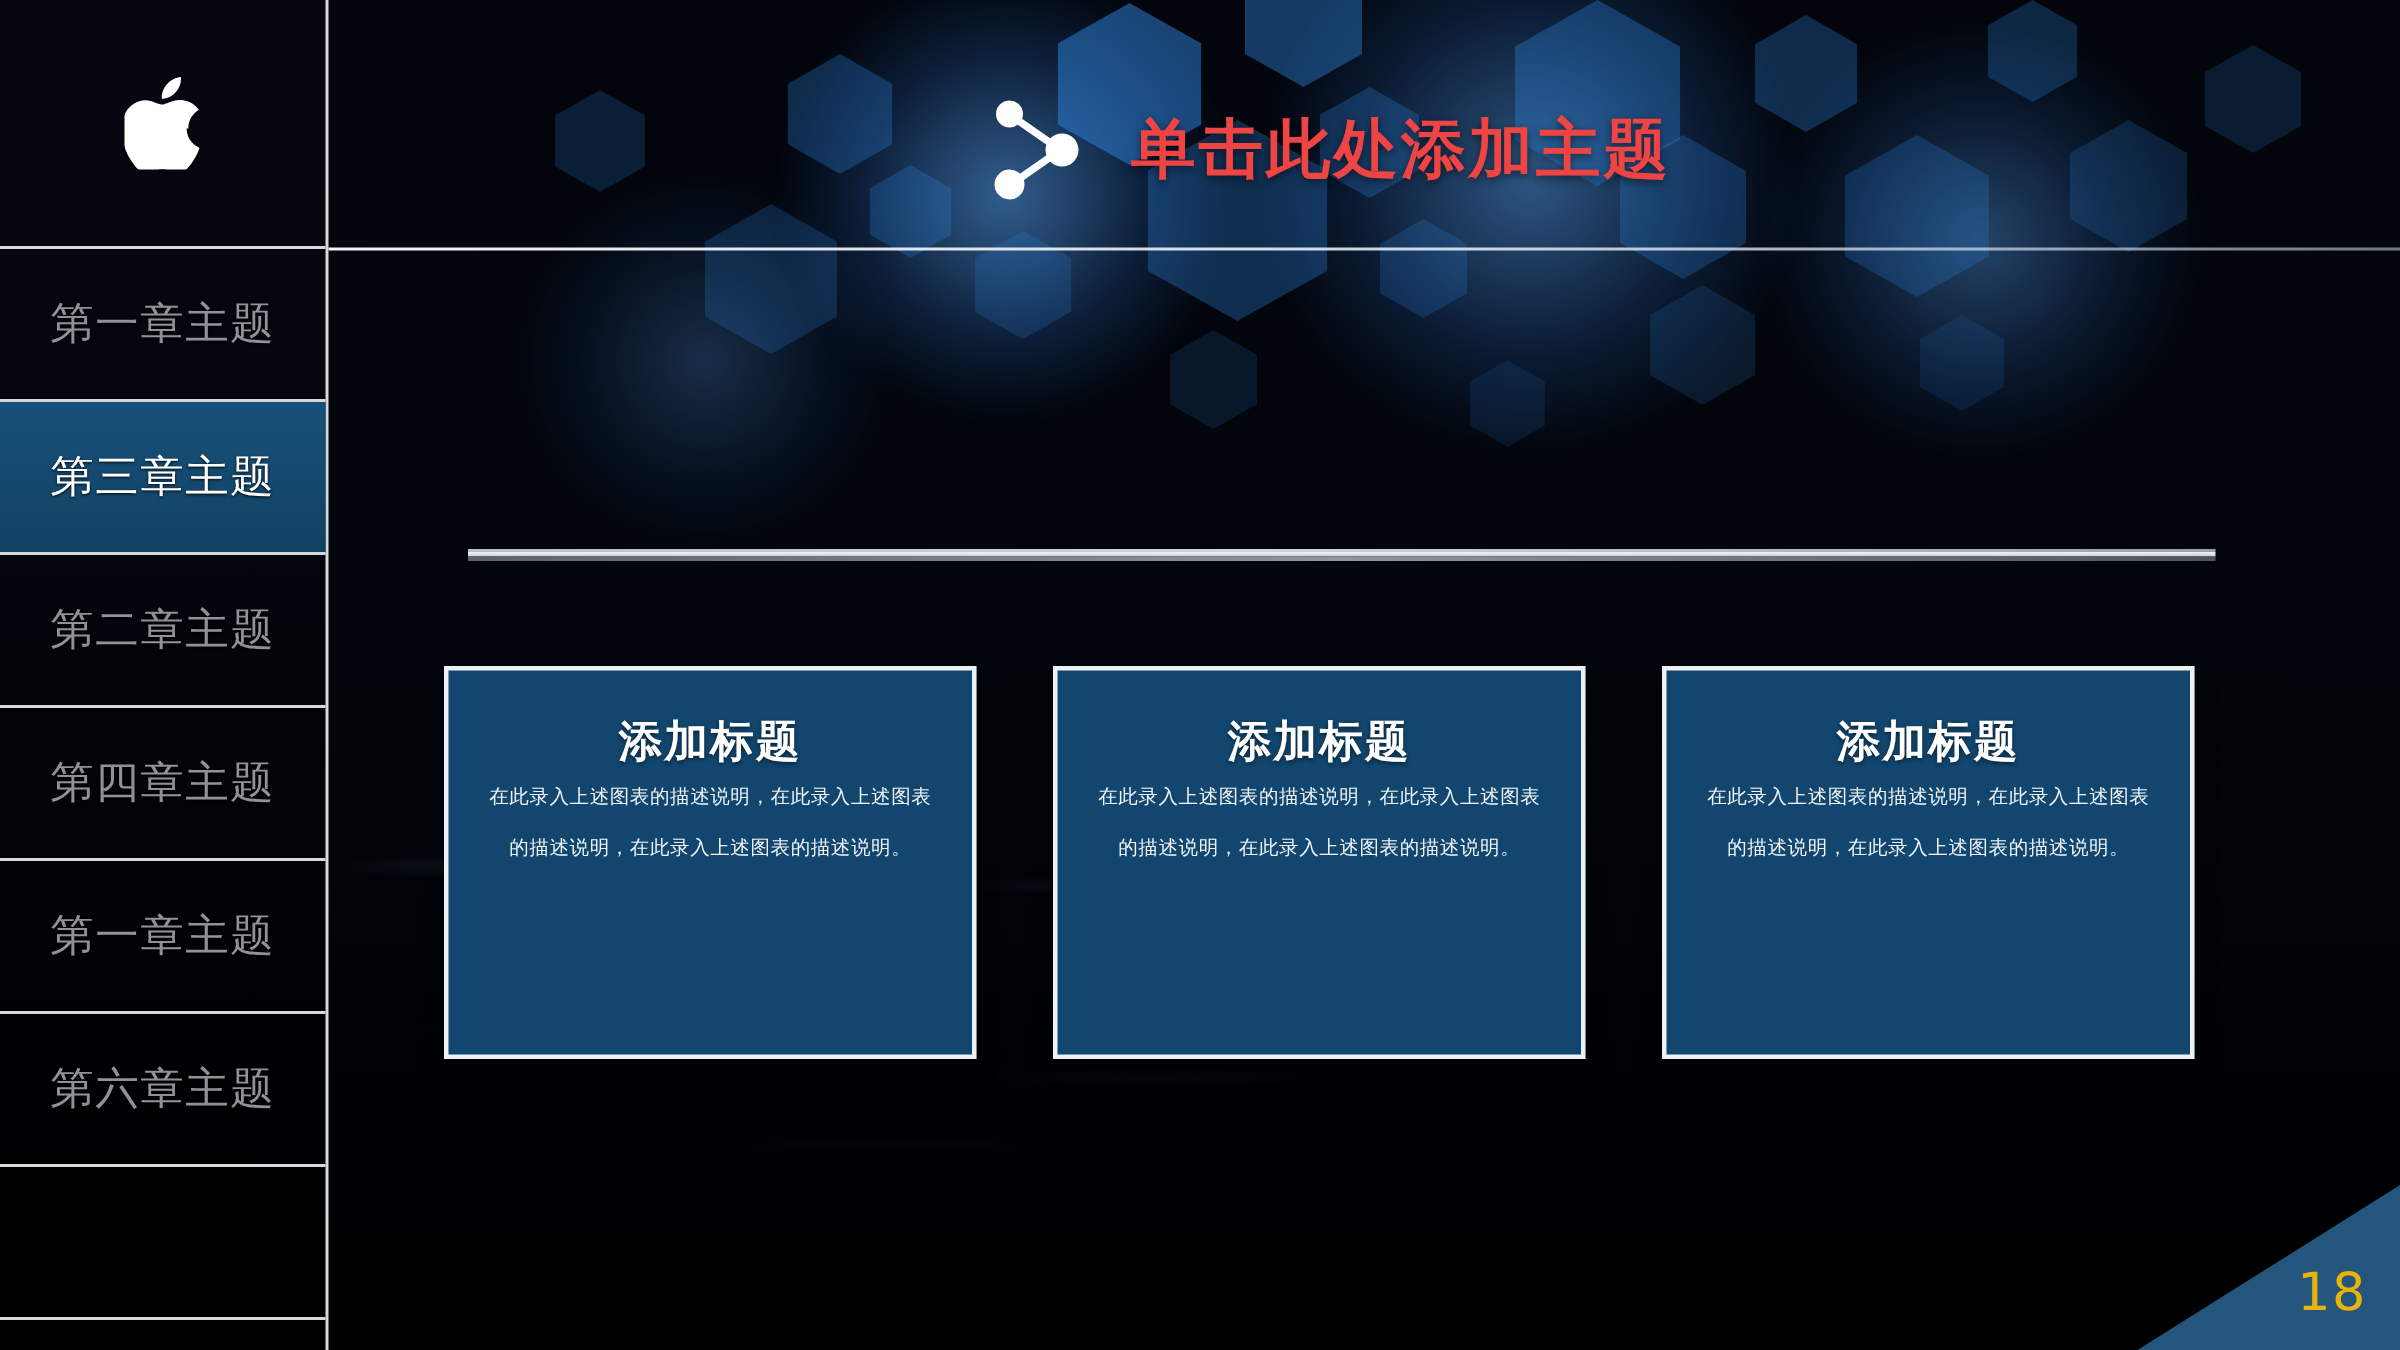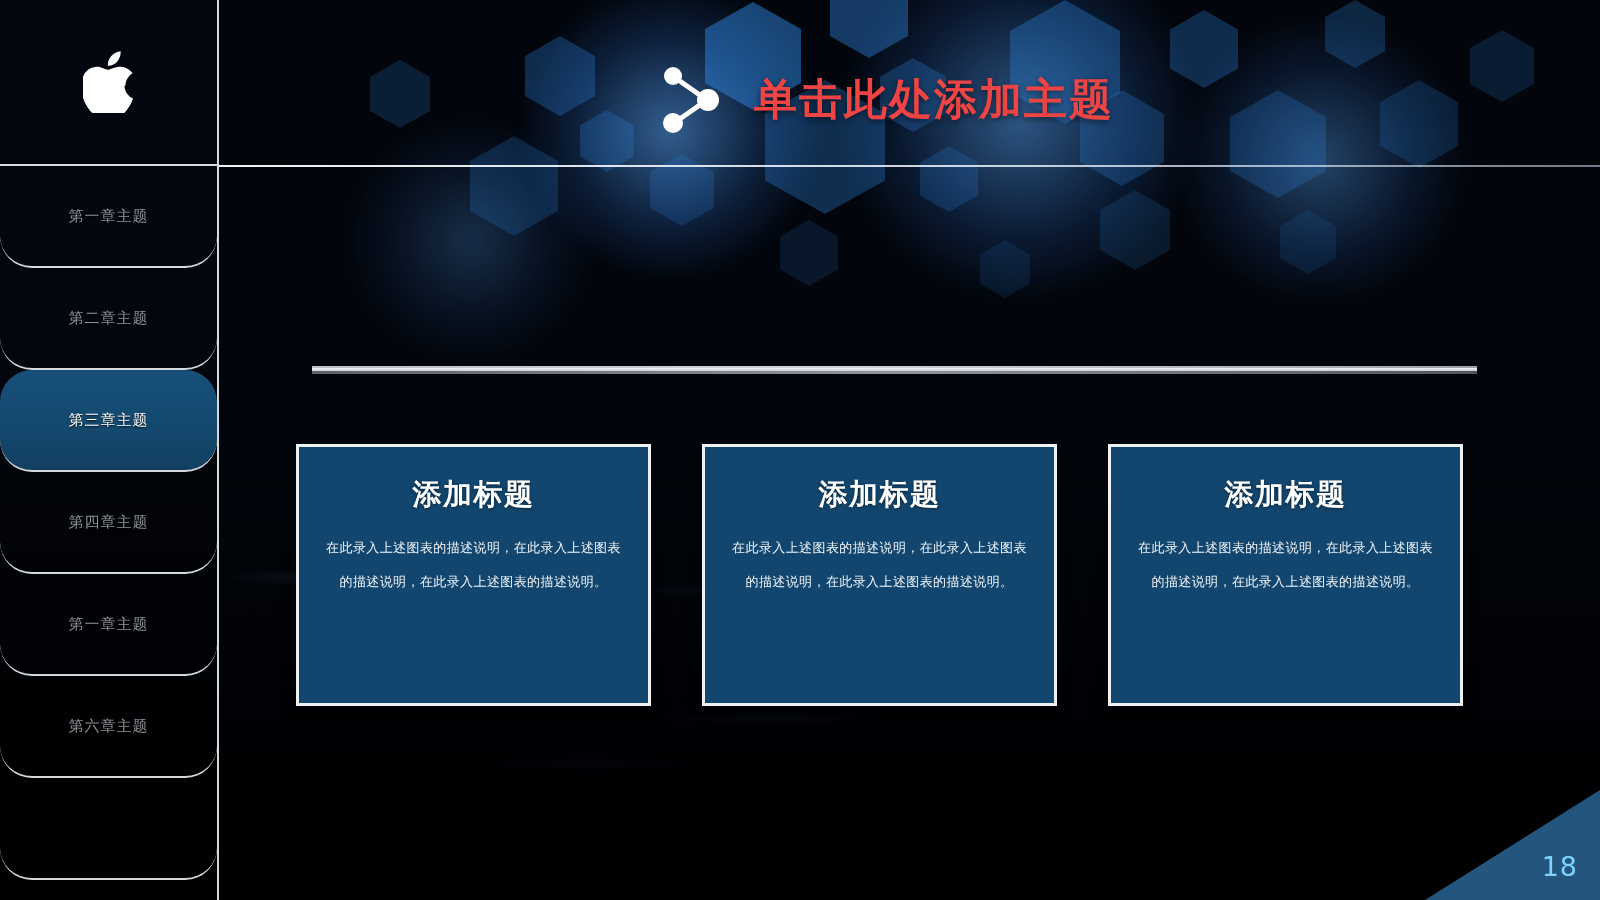--- a/index.html
+++ b/index.html
@@ -77,24 +77,23 @@
     display:flex; align-items:center; justify-content:center;
   }
   .apple-logo{ width:52px; height:62px; }
 
   .nav-item{
     position:relative;
     height:102px;
     border-bottom:2px solid #d6d9dc;
     display:flex; align-items:center; justify-content:center;
     color:#8f9399;
-    font-size:15px;
+    font-size:29px;
     letter-spacing:1px;
     text-shadow:0 1px 2px rgba(0,0,0,.9);
-    border-radius:32px;
   }
   .nav-item.active{
     background:linear-gradient(180deg,#17507a 0%,#14496e 55%,#123f61 100%);
     color:#ffffff;
     border-bottom:2px solid #d6d9dc;
   }
   .nav-item.blank{ color:transparent; }
 
   
   #header-rule{
@@ -158,21 +157,20 @@
     border:3px solid #eef1f4;
     padding:28px 22px 0 22px;
     text-align:center;
     box-shadow:0 4px 14px rgba(0,0,0,.45);
   }
   .card-title{
     color:#ffffff;
     font-size:29px;
     font-weight:bold;
     letter-spacing:1.5px;
-    margin-bottom:16px;
     text-shadow:0 1px 3px rgba(0,0,0,.5);
   }
   .card-body{
     color:#f0f4f8;
     font-size:13px;
     line-height:34px;
     letter-spacing:.4px;
   }
 
   
@@ -180,21 +178,21 @@
     position:absolute; right:0; bottom:0; width:175px; height:110px;
     z-index:6;
   }
   #page-corner .tri{
     position:absolute; inset:0;
     background:#24557c;
     clip-path:polygon(100% 0%,100% 100%,0% 100%);
   }
   #page-number{
     position:absolute; right:22px; bottom:18px;
-    color:#7dd3fc; font-size:27px; letter-spacing:1px;
+    color:#eab308; font-size:35px; letter-spacing:1px;
   }
 </style>
 </head>
 <body>
 
 <div id="slide">
 
   <div class="bg-base"></div>
   <div class="hexfield">
     <div class="glow" style="left:300px;top:40px;width:300px;height:300px;"></div>
@@ -231,25 +229,25 @@
   <div id="sidebar">
     <div class="logo-cell">
       <svg class="apple-logo" viewBox="0 0 170 208">
         <path fill="#ffffff" d="M140.3 110.6c-.3-28 22.9-41.4 23.9-42.1-13-19-33.3-21.6-40.5-21.9-17.2-1.7-33.6 10.1-42.4 10.1-8.7 0-22.2-9.9-36.5-9.6C26.1 47.4 9 58.1 0 75.3c-18.9 32.8-4.8 81.4 13.6 108 9 13 19.7 27.6 33.8 27.1 13.6-.6 18.7-8.8 35.1-8.8 16.4 0 21 8.8 35.4 8.5 14.6-.3 23.9-13.3 32.8-26.3 10.3-15.1 14.6-29.7 14.9-30.4-.3-.2-28.6-11-28.9-43.6zM112.9 28.9C120.3 20 125.3 7.6 123.9 -4.8c-10.6.4-23.5 7.1-31.2 15.9-6.9 7.8-12.9 20.4-11.3 32.4 11.8.9 23.9-6 31.5-14.6z" transform="translate(0,6)"></path>
       </svg>
     </div>
 
     <div class="nav-item">
       <span>第一章主题</span>
     </div>
-    <div class="nav-item">
-      <span>第二章主题</span>
-    </div>
     <div class="nav-item active">
       <span>第三章主题</span>
+    </div>
+    <div class="nav-item">
+      <span>第二章主题</span>
     </div>
     <div class="nav-item">
       <span>第四章主题</span>
     </div>
     <div class="nav-item">
       <span>第一章主题</span>
     </div>
     <div class="nav-item">
       <span>第六章主题</span>
     </div>

